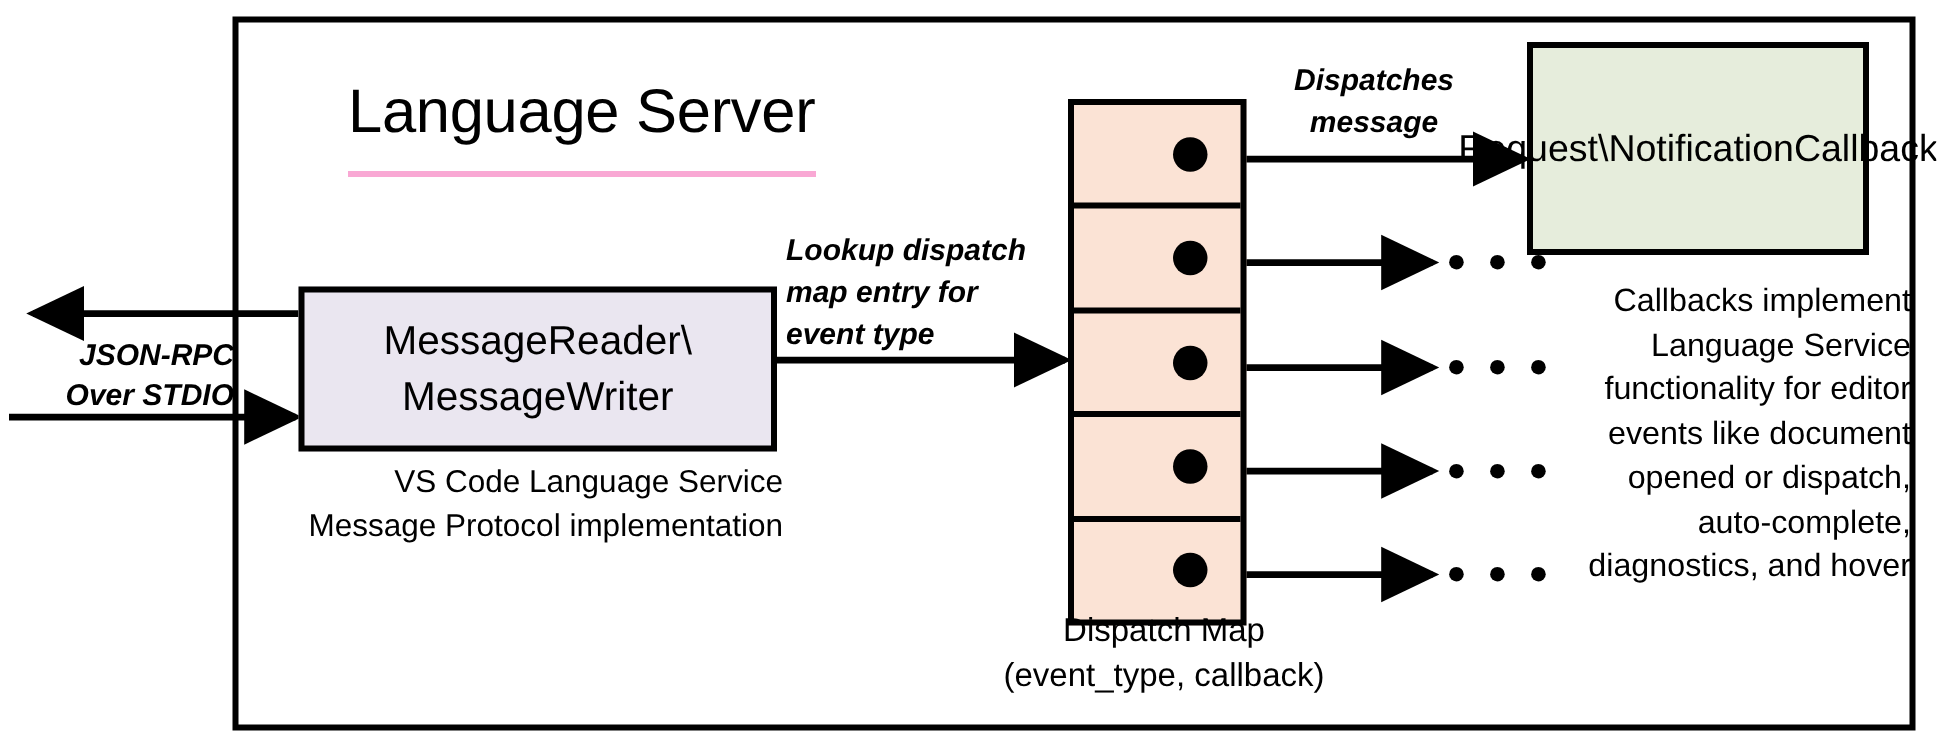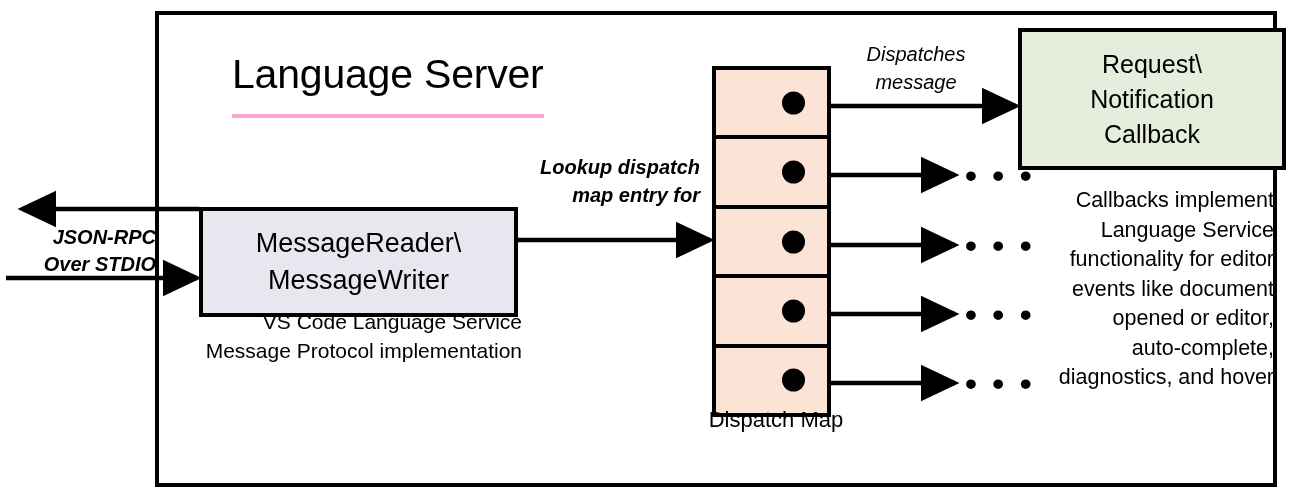--- a/index.html
+++ b/index.html
@@ -38,21 +38,21 @@
     line-height: 46px;
     letter-spacing: -0.2px;
     white-space: nowrap;
     border-bottom: 4px solid #f9a8d4;
     padding-bottom: 17px;
   }
 
   
   #msg-box {
     left: 199px;
-    top: 207px;
+    top: 191px;
     width: 319px;
     height: 110px;
     background: #EAE6F0;
     border: 4px solid #000;
     box-sizing: border-box;
     display: flex;
     flex-direction: column;
     align-items: center;
     justify-content: center;
   }
@@ -117,27 +117,27 @@
     width: 268px;
     text-align: center;
     font-size: 22px;
     line-height: 30px;
   }
 
   
   #callback-box {
     left: 1018px;
     top: 28px;
-    width: 268px;
+    width: 228px;
     height: 142px;
     background: #E6EDDC;
     border: 4px solid #000;
     box-sizing: border-box;
     display: flex;
-    flex-direction: column;
+    flex-direction: row;
     align-items: center;
     justify-content: center;
   }
   #callback-box .line {
     font-size: 25px;
     line-height: 35px;
     white-space: nowrap;
   }
   #callback-desc {
     left: 1012px;
@@ -146,35 +146,35 @@
     text-align: right;
     font-size: 21.5px;
     line-height: 29.5px;
   }
 
   
   #lookup-label {
     left: 524px;
     top: 153px;
     width: 176px;
-    text-align: right;
+    text-align: left;
     font-size: 20px;
     line-height: 28px;
     font-style: italic;
     font-weight: 600;
   }
   #dispatches-label {
     left: 836px;
     top: 40px;
     width: 160px;
     text-align: center;
     font-size: 20px;
     line-height: 28px;
     font-style: italic;
-    font-weight: 400;
+    font-weight: 700;
   }
 
   
   .ellipsis {
     position: absolute;
     font-size: 34px;
     line-height: 0;
     letter-spacing: 3px;
     font-weight: 700;
     color: #000;
@@ -243,20 +243,21 @@
   </div>
 
   <div id="jsonrpc-label" class="abs">
     <div>JSON-RPC</div>
     <div>Over STDIO</div>
   </div>
 
   <div id="lookup-label" class="abs">
     <div>Lookup dispatch</div>
     <div>map entry for</div>
+    <div>event type</div>
   </div>
 
   <div id="dispatches-label" class="abs">
     <div>Dispatches</div>
     <div>message</div>
   </div>
 
   <div id="dispatch-map" class="abs">
     <div class="map-row">
       <span class="map-dot"></span>
@@ -275,31 +276,32 @@
     </div>
   </div>
 
   <div class="ellipsis abs" style="left:965px; top:175px;">• • •</div>
   <div class="ellipsis abs" style="left:965px; top:245px;">• • •</div>
   <div class="ellipsis abs" style="left:965px; top:314px;">• • •</div>
   <div class="ellipsis abs" style="left:965px; top:383px;">• • •</div>
 
   <div id="dispatch-caption" class="abs">
     <div>Dispatch Map</div>
+    <div>(event_type, callback)</div>
   </div>
 
   <div id="callback-box" class="abs">
     <div class="line">Request\</div>
     <div class="line">Notification</div>
     <div class="line">Callback</div>
   </div>
 
   <div id="callback-desc" class="abs">
     <div>Callbacks implement</div>
     <div>Language Service</div>
     <div>functionality for editor</div>
     <div>events like document</div>
-    <div>opened or editor,</div>
+    <div>opened or dispatch,</div>
     <div>auto-complete,</div>
     <div>diagnostics, and hover</div>
   </div>
 
 </div>
 
 </body></html>

